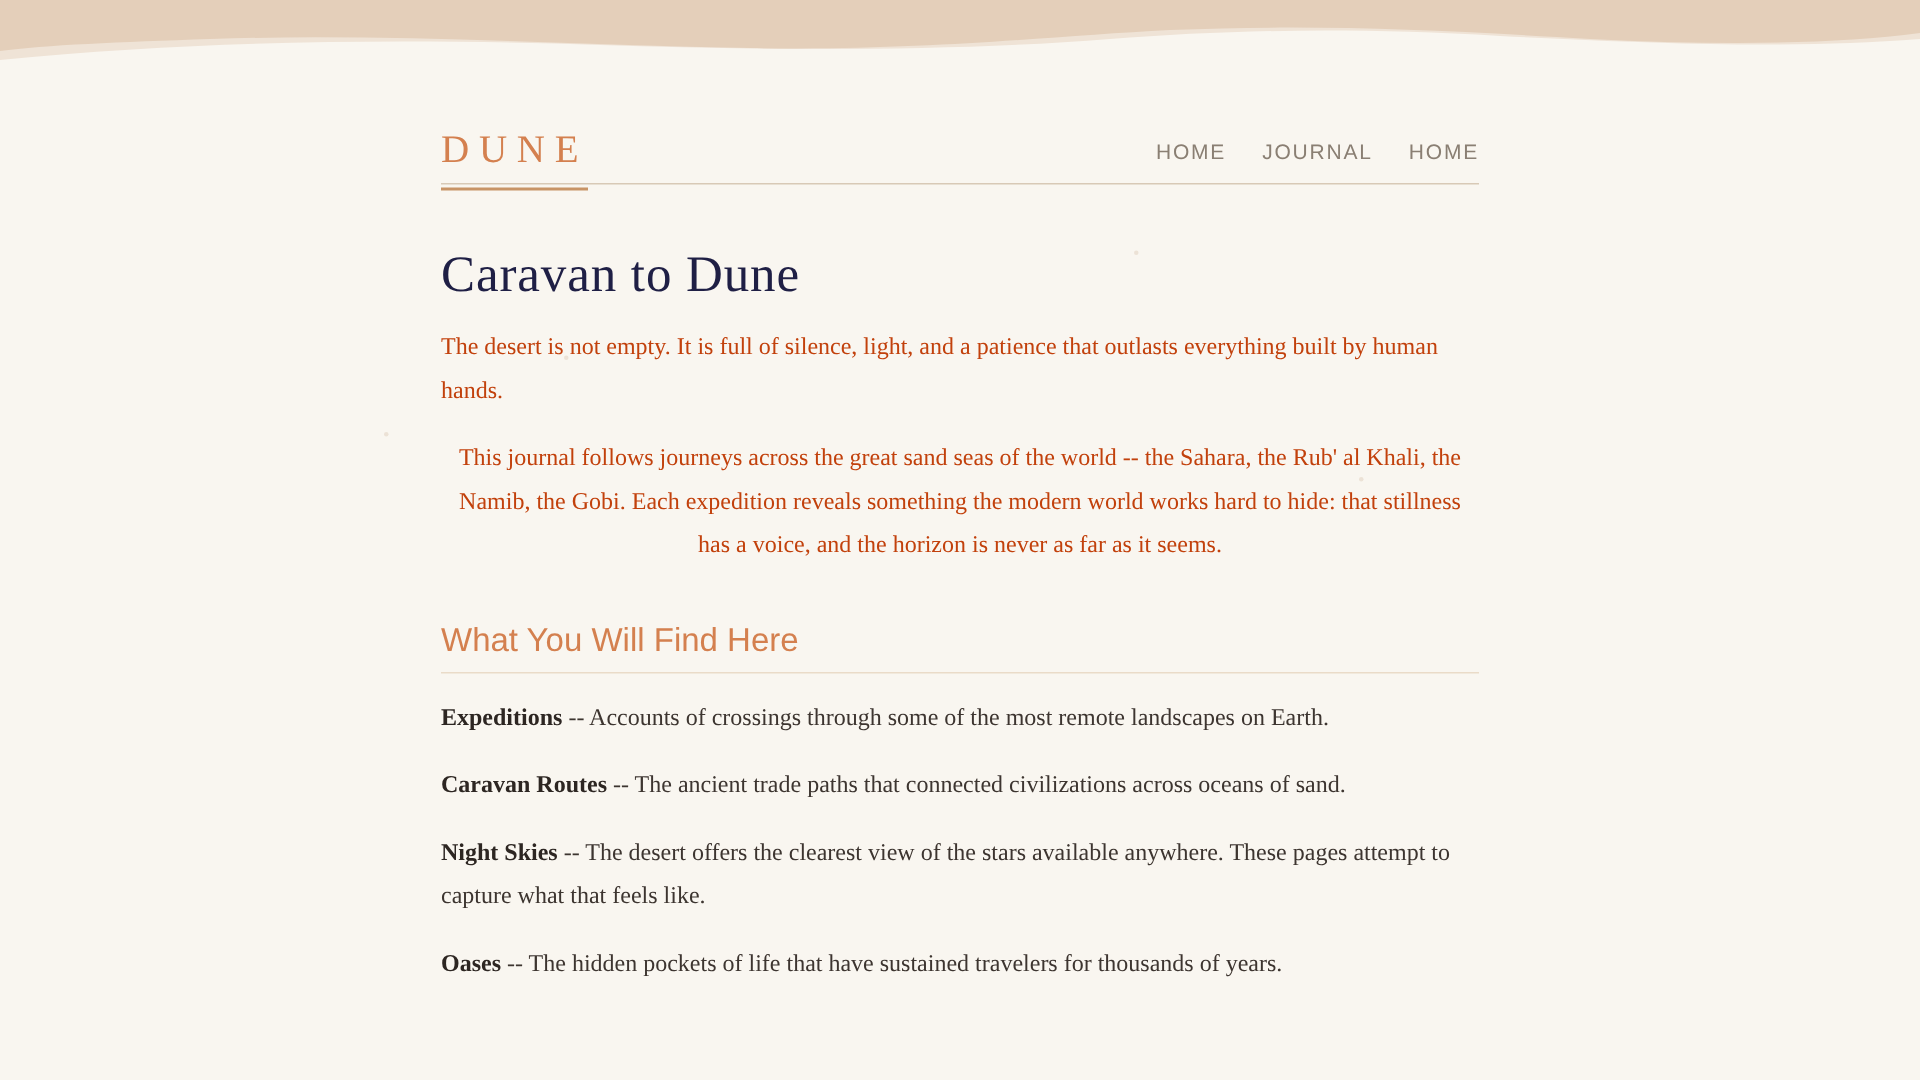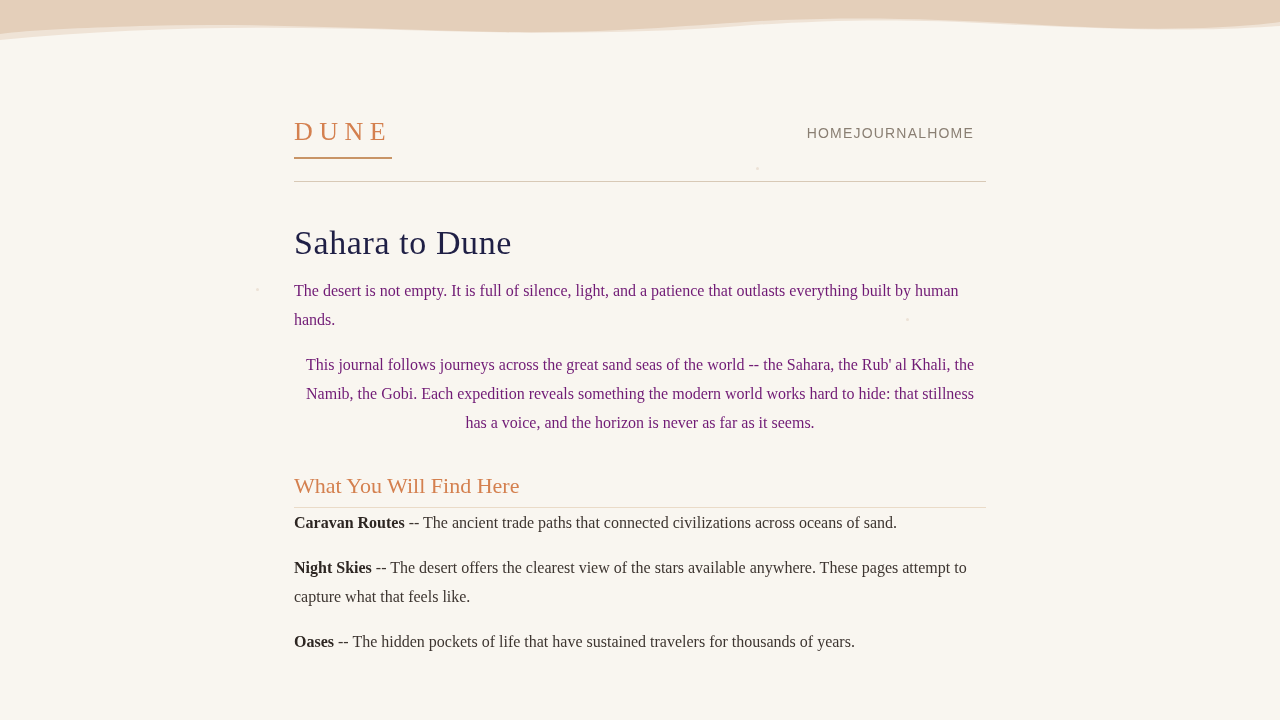--- a/index.html
+++ b/index.html
@@ -30,43 +30,43 @@
     }
     .container {
       position: absolute;
       left: 294px;
       top: 0;
       width: 692px;
       z-index: 1;
     }
     header.site-header {
       position: relative;
-      height: 150px;
+      height: 123px;
       border-bottom: 1px solid #d8c9b6;
-      margin-top: 32px;
     }
     .logo {
       position: absolute;
       left: 0;
       top: 84px;
       font-family: "Liberation Serif", "DejaVu Serif", serif;
       font-size: 26px;
       letter-spacing: 6.5px;
       color: #d4804f;
       line-height: 32px;
       padding-bottom: 9px;
       border-bottom: 2px solid #c89466;
       text-decoration: none;
       display: inline-block;
     }
     nav.main-nav {
       position: absolute;
-      right: 12px;
+      right: 0;
       top: 92px;
       display: flex;
+      gap: 24px;
     }
     nav.main-nav a {
       font-family: "Liberation Sans", "DejaVu Sans", sans-serif;
       font-size: 14px;
       letter-spacing: 1.2px;
       color: #8a7f73;
       text-decoration: none;
       line-height: 18px;
     }
     h1.page-title {
@@ -74,27 +74,27 @@
       font-family: "Liberation Serif", "DejaVu Serif", serif;
       font-weight: normal;
       font-size: 34px;
       letter-spacing: 0.6px;
       color: #1f1f45;
       line-height: 42px;
     }
     p.body-text {
       font-size: 16px;
       line-height: 29px;
-      color: #701a75;
+      color: #c2410c;
     }
     .intro-1 { margin-top: 12px; }
     .intro-2 { margin-top: 16px; text-align: center; }
     h2.section-title {
       margin-top: 34px;
-      font-family: Liberation Serif, serif;
+      font-family: Liberation Sans, sans-serif;
       font-weight: normal;
       font-size: 22px;
       color: #d4804f;
       line-height: 30px;
       padding-bottom: 6px;
       border-bottom: 1px solid #eadbc8;
     }
     .feature {
       font-size: 16px;
       line-height: 29px;
@@ -124,26 +124,29 @@
   <header class="site-header">
     <a class="logo">DUNE</a>
     <nav class="main-nav">
       <a>HOME</a>
       <a>JOURNAL</a>
       <a>HOME</a>
     </nav>
   </header>
 
   <main>
-    <h1 class="page-title">Sahara to Dune</h1>
+    <h1 class="page-title">Caravan to Dune</h1>
     <p class="body-text intro-1">The desert is not empty. It is full of silence, light, and a patience that outlasts everything built by human hands.</p>
     <p class="body-text intro-2">This journal follows journeys across the great sand seas of the world -- the Sahara, the Rub' al Khali, the Namib, the Gobi. Each expedition reveals something the modern world works hard to hide: that stillness has a voice, and the horizon is never as far as it seems.</p>
 
     <h2 class="section-title">What You Will Find Here</h2>
 
+    <p class="feature first">
+      <b>Expeditions</b><span> -- </span><span>Accounts of crossings through some of the most remote landscapes on Earth.</span>
+    </p>
     <p class="feature">
       <b>Caravan Routes</b><span> -- </span><span>The ancient trade paths that connected civilizations across oceans of sand.</span>
     </p>
     <p class="feature">
       <b>Night Skies</b><span> -- </span><span>The desert offers the clearest view of the stars available anywhere. These pages attempt to capture what that feels like.</span>
     </p>
     <p class="feature">
       <b>Oases</b><span> -- </span><span>The hidden pockets of life that have sustained travelers for thousands of years.</span>
     </p>
   </main>

